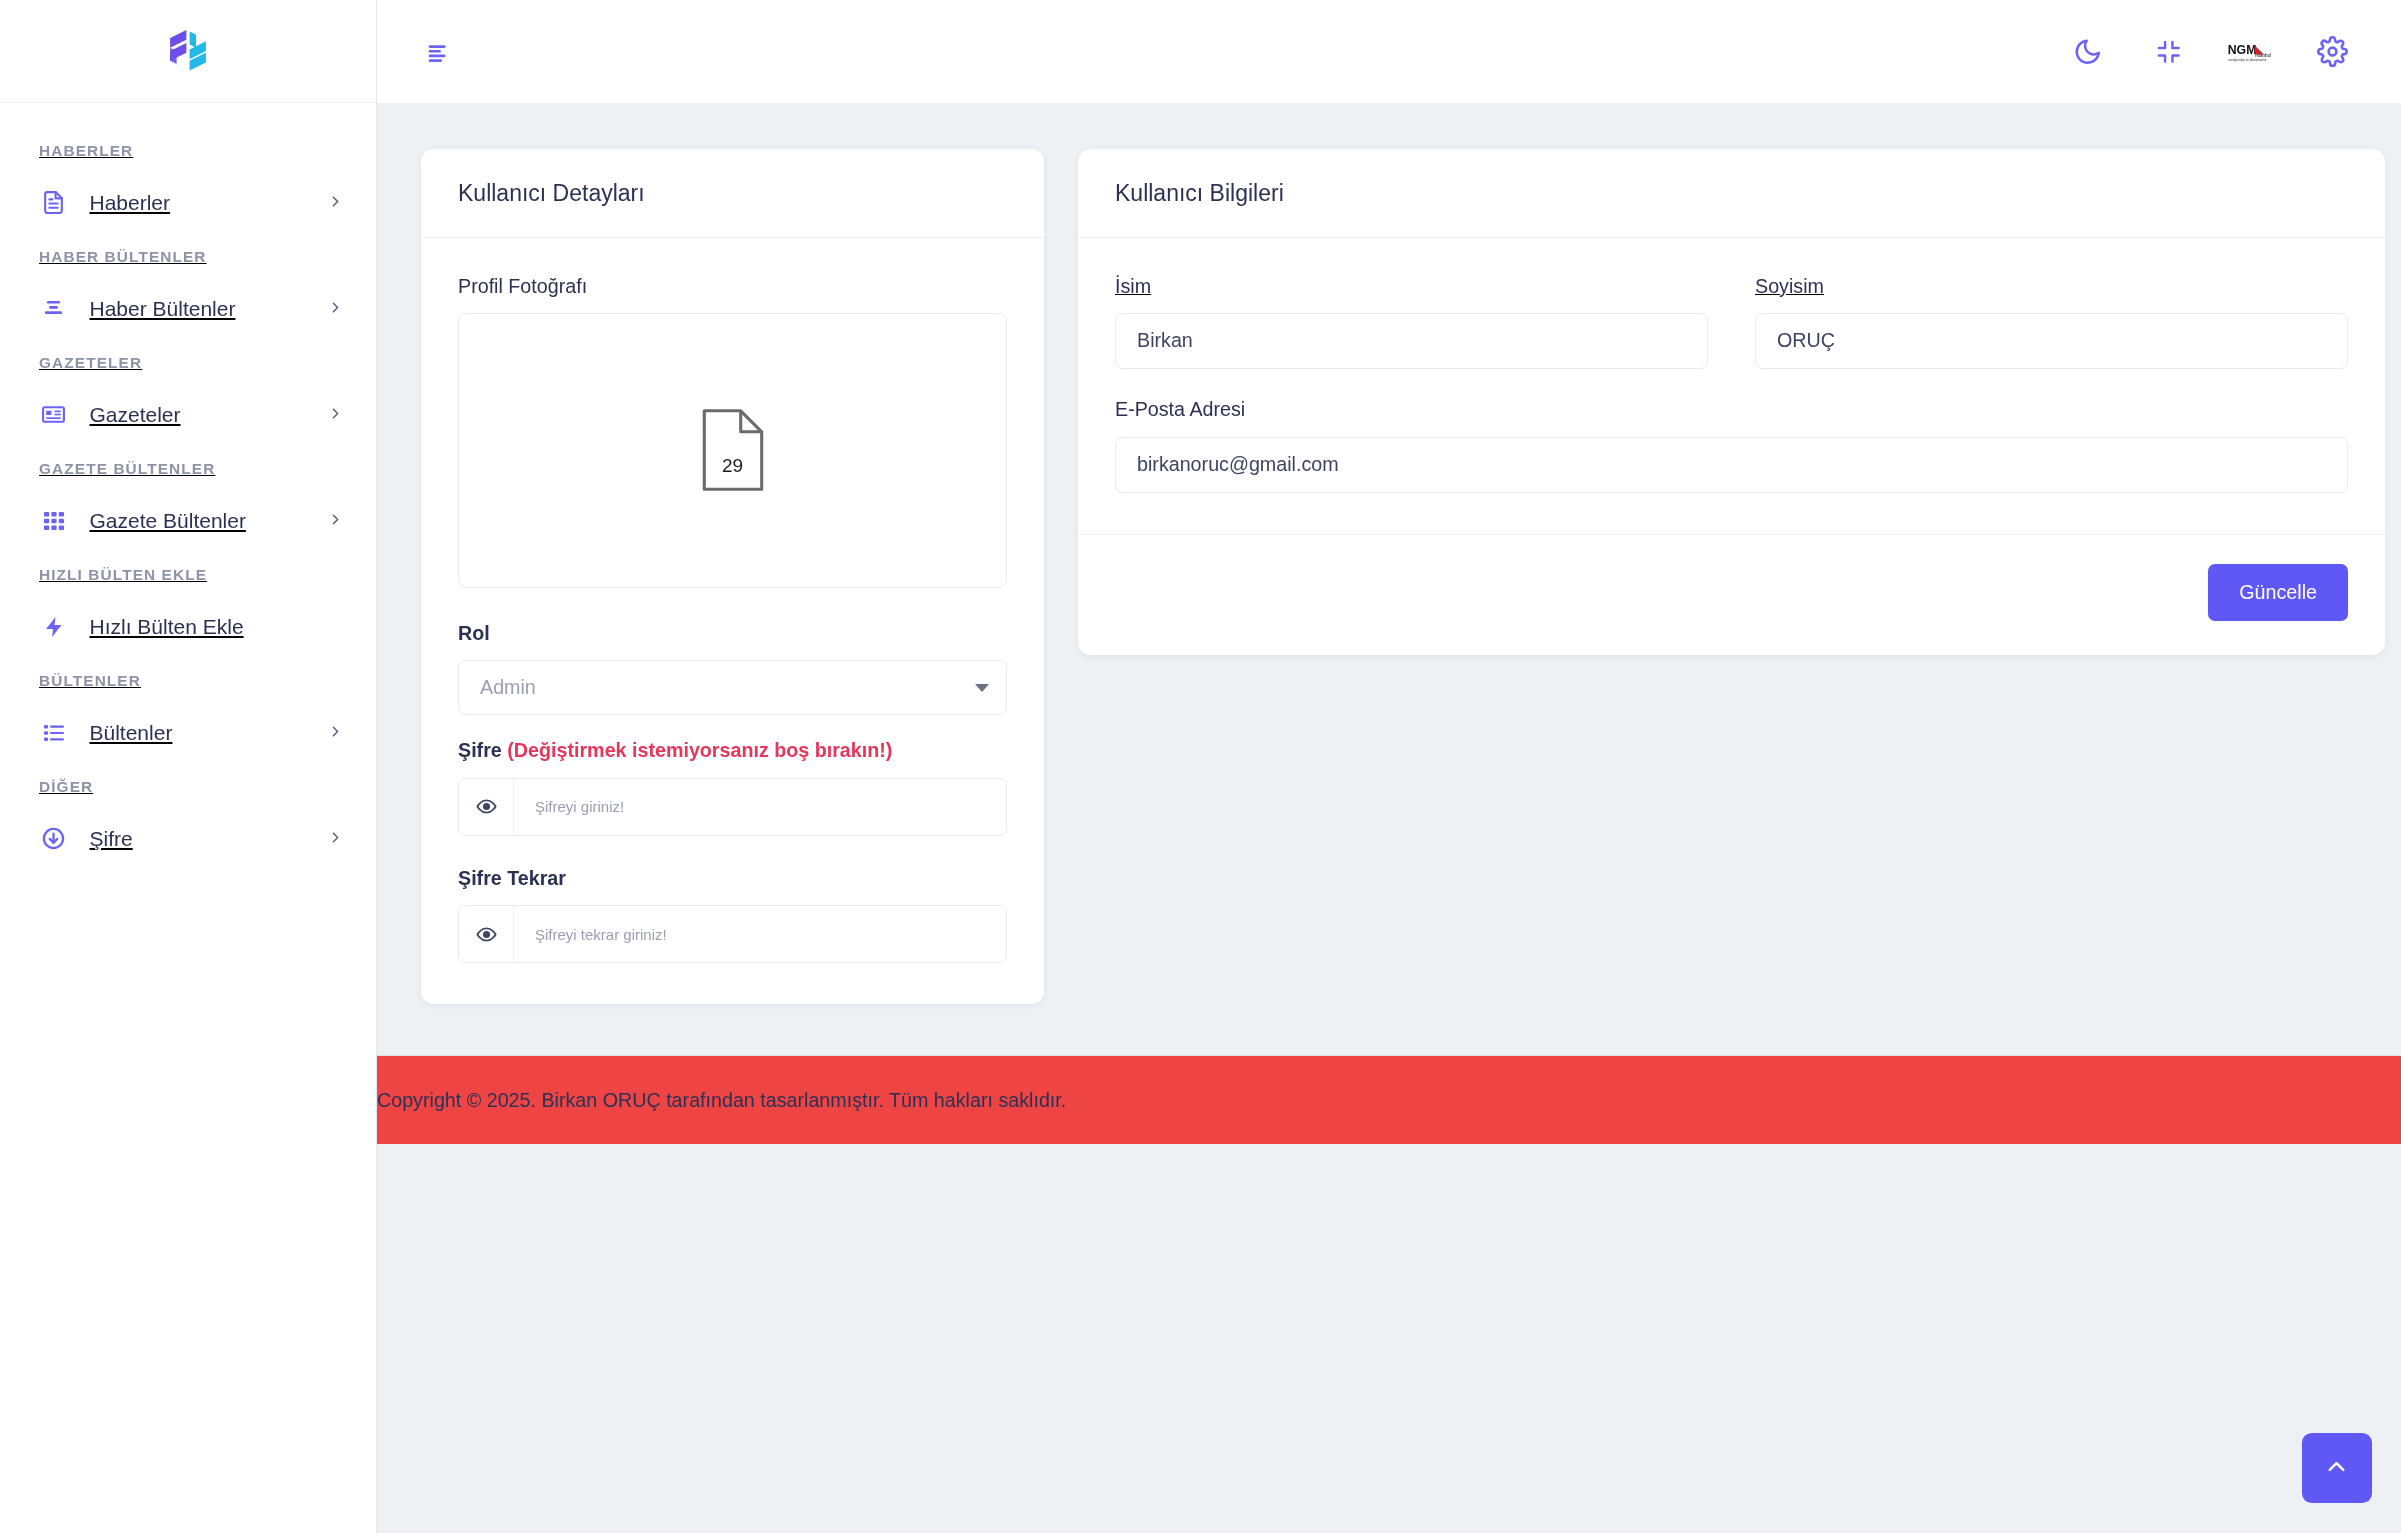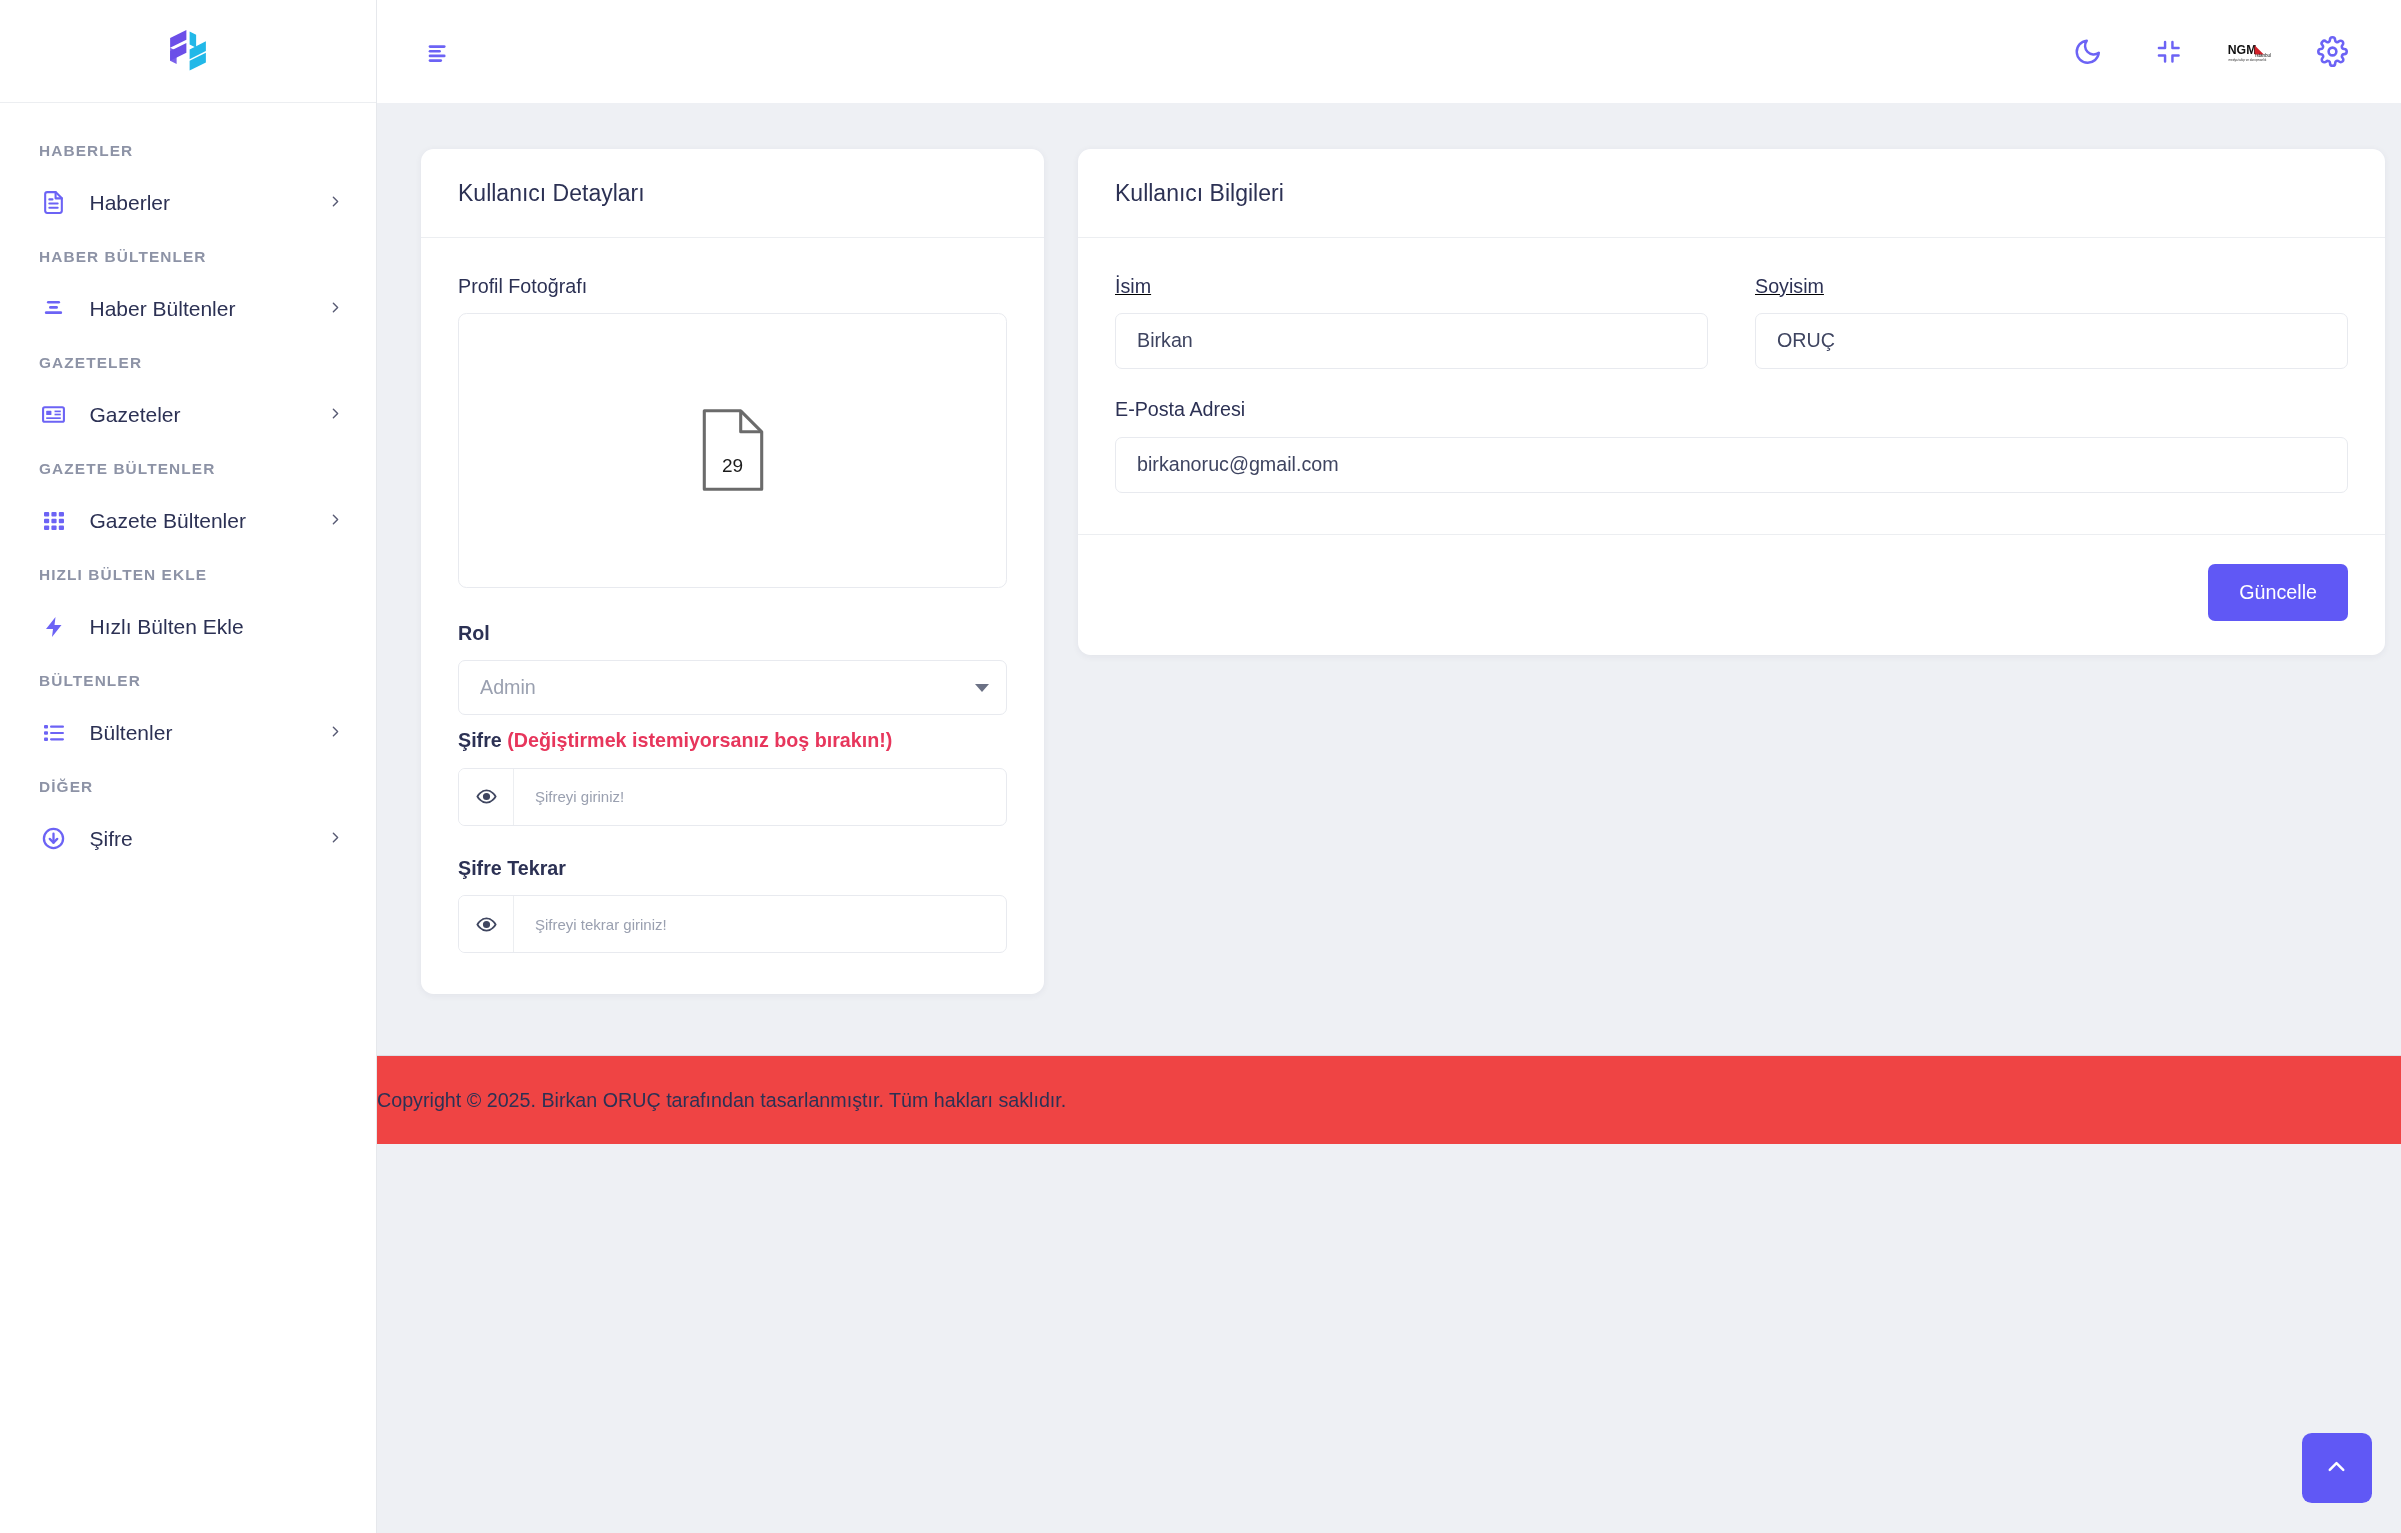--- a/index.html
+++ b/index.html
@@ -24,21 +24,21 @@
   }
   .sidebar-logo-wrap {
     height: 103px;
     display: flex;
     align-items: center;
     justify-content: center;
     border-bottom: 0.7px solid #eceef1;
   }
   .logo-svg { width: 52px; height: 52px; display: block; }
 
-  .nav { padding-top: 18px; }
+  .nav { padding-top: 18px; text-decoration: underline; }
   .nav-section-label {
     font-size: 15.4px;
     letter-spacing: 1.1px;
     color: #8d93a6;
     font-weight: 600;
     padding: 21px 0 0 39px;
     margin-bottom: 18px;
     text-transform: uppercase;
   }
   .nav-item {
@@ -150,21 +150,21 @@
   .broken-img .num {
     position: absolute;
     left: 0; right: 0;
     bottom: 15.4px;
     text-align: center;
     font-size: 19px;
     color: #1b1b1b;
     font-family: "Liberation Sans", sans-serif;
   }
 
-  .select-wrap { position: relative; margin-bottom: 14px; }
+  .select-wrap { position: relative; margin-bottom: 24px; }
   .select-box {
     width: 100%;
     height: 55px;
     border: 0.7px solid #e8eaef;
     border-radius: 7px;
     display: flex;
     align-items: center;
     padding: 0 21px;
     font-size: 19.7px;
     color: #9aa0b0;

